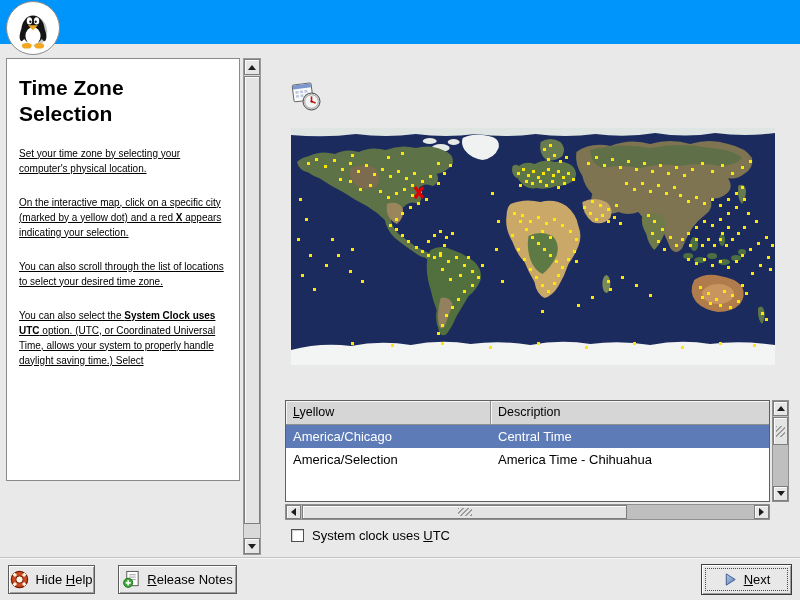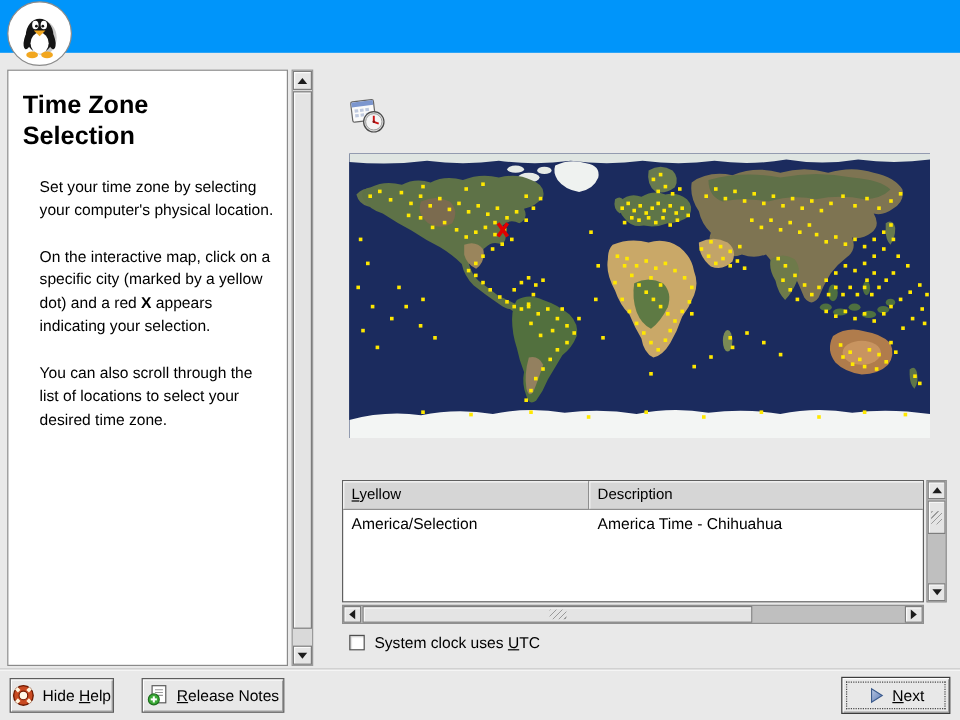--- a/index.html
+++ b/index.html
@@ -7,23 +7,23 @@
   body { font-family:"Liberation Sans", sans-serif; background:var(--window-bg,#E9E9E9); position:relative; overflow:hidden; color:#000; }
   #root { position:absolute; inset:0; }
 
   
   .header { position:absolute; left:0; top:0; width:800px; height:44px; background:var(--header-blue,#0095FA); }
   .tux-badge { position:absolute; left:6px; top:1px; width:54px; height:54px; border-radius:50%; background:#fff; border:1px solid #8a8a8a; z-index:9; display:flex; align-items:center; justify-content:center; }
   .brand { position:absolute; right:12px; top:2px; display:flex; align-items:center; gap:7px; }
   .brand-text { font-size:31px; font-weight:bold; color:#D8C5E8; text-shadow:1px 2px 1px rgba(70,30,95,.6), 0 0 2px rgba(255,255,255,.5); letter-spacing:1px; }
 
   
-  .help-panel { position:absolute; left:6px; top:58px; width:234px; height:497px; background:var(--panel-bg,#fff); border:1px solid #8a8a8a; padding:6px 10px; overflow:hidden; }
+  .help-panel { position:absolute; left:6px; top:58px; width:234px; height:423px; background:var(--panel-bg,#fff); border:1px solid #8a8a8a; padding:6px 10px; overflow:hidden; }
   .help-panel h1 { font-size:21px; line-height:1.25; width:155px; margin:10px 0 18px 2px; }
-  .help-panel p { font-size:13px; line-height:1.5; margin:0 0 19px 16px; }
+  .help-panel p { font-size:10px; line-height:1.5; margin:0 0 19px 2px;text-decoration:underline; }
   .help-scroll { position:absolute; left:243px; top:58px; width:18px; height:497px; background:#D9D9D9; border:1px solid #9a9a9a; }
 
   
   .sb-btn { position:absolute; background:#E6E6E6; border:1px solid #7d7d7d; box-shadow:inset 1px 1px 0 #fbfbfb; display:flex; align-items:center; justify-content:center; }
   .sb-thumb { position:absolute; background:#E4E4E4; border:1px solid #7d7d7d; box-shadow:inset 1px 1px 0 #fbfbfb; display:flex; align-items:center; justify-content:center; }
   .tri-up    { width:0; height:0; border-left:4px solid transparent; border-right:4px solid transparent; border-bottom:5px solid #1c1c1c; }
   .tri-down  { width:0; height:0; border-left:4px solid transparent; border-right:4px solid transparent; border-top:5px solid #1c1c1c; }
   .tri-left  { width:0; height:0; border-top:4px solid transparent; border-bottom:4px solid transparent; border-right:5px solid #1c1c1c; }
   .tri-right { width:0; height:0; border-top:4px solid transparent; border-bottom:4px solid transparent; border-left:5px solid #1c1c1c; }
   .grip-v { width:9px; height:11px; background:repeating-linear-gradient(135deg,#9a9a9a 0 1px,transparent 1px 3.5px); }
@@ -87,20 +87,21 @@
       <ellipse cx="20" cy="47" rx="5.5" ry="3.2" fill="#F2A71F"></ellipse>
       <ellipse cx="34" cy="47" rx="5.5" ry="3.2" fill="#F2A71F"></ellipse>
     </svg>
   </div>
 
   <div class="help-panel">
     <h1>Time Zone Selection</h1>
     <p>Set your time zone by selecting your computer's physical location.</p>
     <p><span>On the interactive map, click on a specific city (marked by a yellow dot) and a red </span><b>X</b><span> appears indicating your selection.</span></p>
     <p>You can also scroll through the list of locations to select your desired time zone.</p>
+    <p><span>You can also select the </span><b>System Clock uses UTC</b><span> option. (UTC, or Coordinated Universal Time, allows your system to properly handle daylight saving time.) Select</span></p>
   </div>
   <div class="help-scroll">
     <div class="sb-btn" style="left:0;top:0;width:16px;height:16px;">
         <span class="tri-up"></span>
       </div>
     <div class="sb-thumb" style="left:0;top:17px;width:16px;height:448px;"></div>
     <div class="sb-btn" style="left:0;bottom:0;width:16px;height:16px;">
         <span class="tri-down"></span>
       </div>
   </div>
@@ -447,20 +448,24 @@
         <line x1="10" y1="1" x2="2" y2="12" style="stroke:var(--marker-red,#E10000)" stroke-width="3"></line>
       </svg>
     </div>
   </div>
 
   <div class="tz-table">
     <div class="thead">
       <div class="th c1"><span class="mn">L</span><span>yellow</span></div>
       <div class="th c2"><span>Description</span></div>
     </div>
+    <div class="tr selected">
+      <div class="td c1">America/Chicago</div>
+      <div class="td c2">Central Time</div>
+    </div>
     <div class="tr">
       <div class="td c1">America/Selection</div>
       <div class="td c2">America Time - Chihuahua</div>
     </div>
   </div>
 
   <div class="tz-vscroll">
     <div class="sb-btn" style="left:0;top:0;width:15px;height:15px;">
         <span class="tri-up"></span>
       </div>

